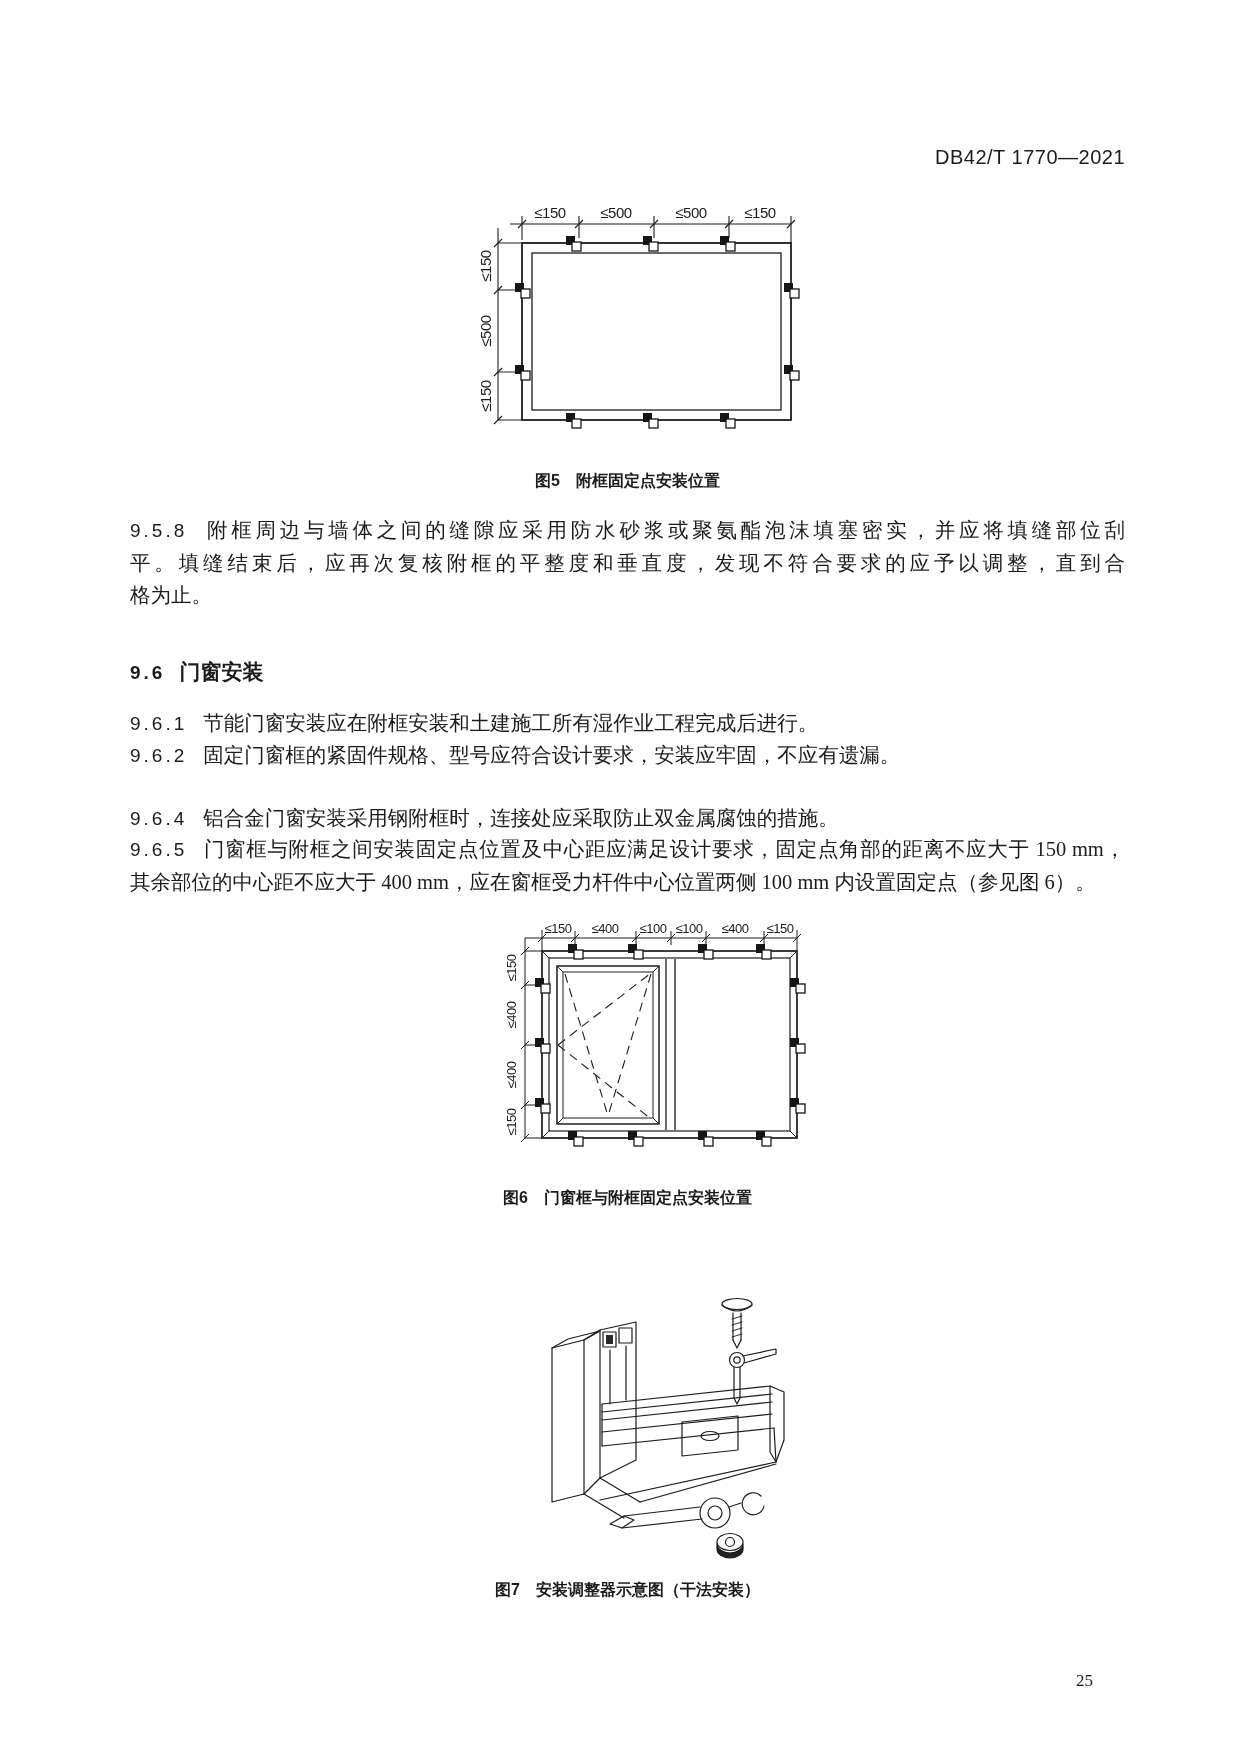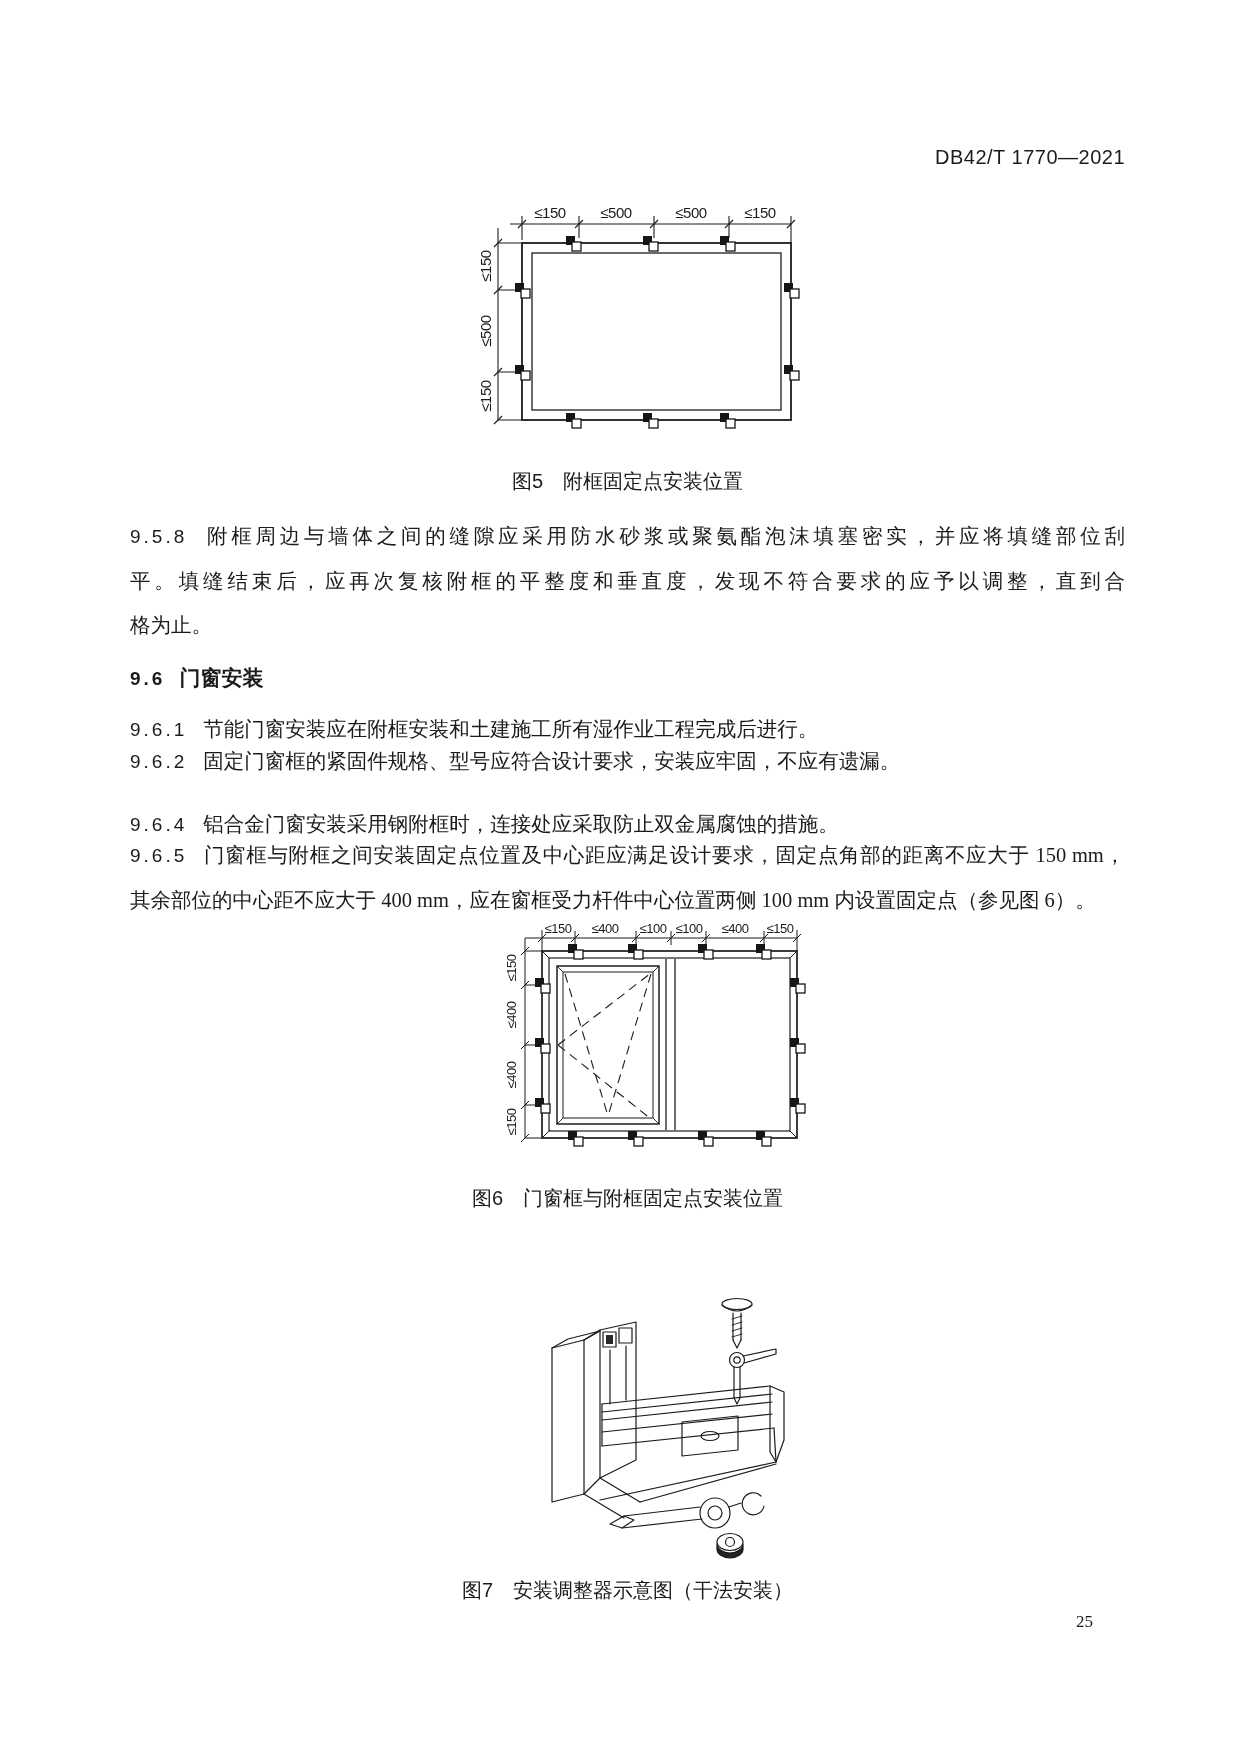--- a/index.html
+++ b/index.html
@@ -6,36 +6,36 @@
   .page {
     position:relative; width:1241px; height:1754px; background:#ffffff;
     color:#1b1b1b; overflow:hidden; margin:0 auto;
     font-family:"Liberation Serif","DejaVu Serif",serif;
   }
   .abs { position:absolute; }
   .hdr {
     font-family:"Liberation Sans","DejaVu Sans",sans-serif;
     font-size:20px; letter-spacing:0.5px; text-align:right;
   }
-  .body-text { font-size:20.5px; line-height:44px; }
+  .body-text { font-size:20.5px; line-height:32px; }
   .tline { white-space:nowrap; }
   .wrapline { white-space:normal; }
   .just { text-align:justify; text-align-last:justify; white-space:normal; }
   .num {
     font-family:"Liberation Sans","DejaVu Sans",sans-serif;
     font-size:19px; letter-spacing:3px; margin-right:16px;
   }
   .sec-head {
     font-family:"Liberation Sans","DejaVu Sans",sans-serif;
     font-weight:700; font-size:21px;
   }
   .sec-head .num { font-weight:700; letter-spacing:3px; margin-right:14px; }
   .caption {
     font-family:"Liberation Sans","DejaVu Sans",sans-serif;
-    font-weight:400; font-size:20px; text-align:center; line-height:26px;
+    font-weight:700; font-size:16px; text-align:center; line-height:26px;
   }
   .pageno { font-size:17px; font-family:"Liberation Serif",serif; }
   svg { display:block; }
   svg text {
     font-family:"Liberation Sans","DejaVu Sans",sans-serif;
     fill:#1b1b1b;
   }
   .dimtxt5 { font-size:15px; letter-spacing:-0.5px; }
   .dimtxt6 { font-size:13px; letter-spacing:-0.5px; }
   .ln { stroke:#1c1c1c; fill:none; }
@@ -228,15 +228,15 @@
       <g stroke-width="1.2">
         <path d="M177,252 A13,9 0 0 0 203,252 L203,257 A13,9 0 0 1 177,257 Z" fill="#222222" stroke="#161616"></path>
         <ellipse cx="190" cy="250" rx="13" ry="8.5" fill="#ffffff" stroke="#161616"></ellipse>
         <circle class="ln" cx="190" cy="250" r="4.5"></circle>
       </g>
     </g>
   </svg>
 
   <div class="abs caption" style="left:130px; top:1577px; width:995px;">图7　安装调整器示意图（干法安装）</div>
 
-  <div class="abs pageno" style="left:1076px; top:1612px;">25</div>
+  <div class="abs pageno" style="left:1076px; top:1671px;">25</div>
 
 </div>
 
 </body></html>

